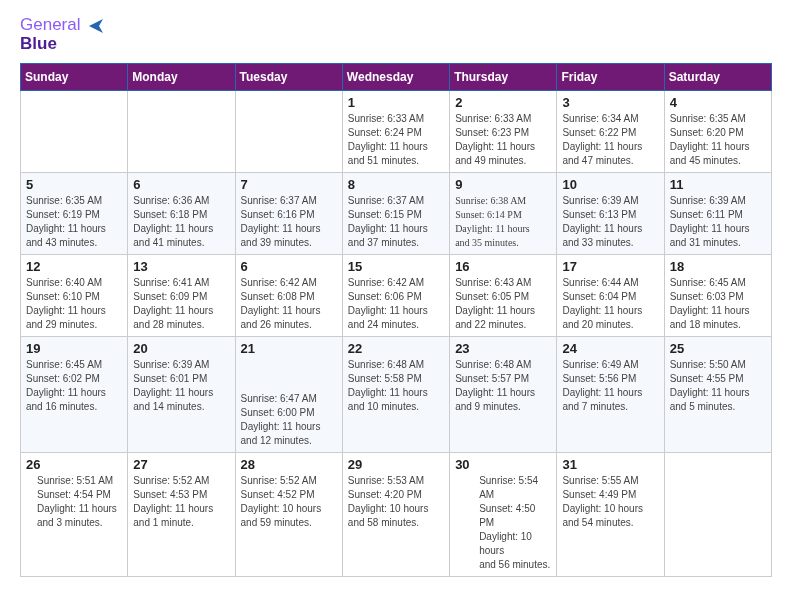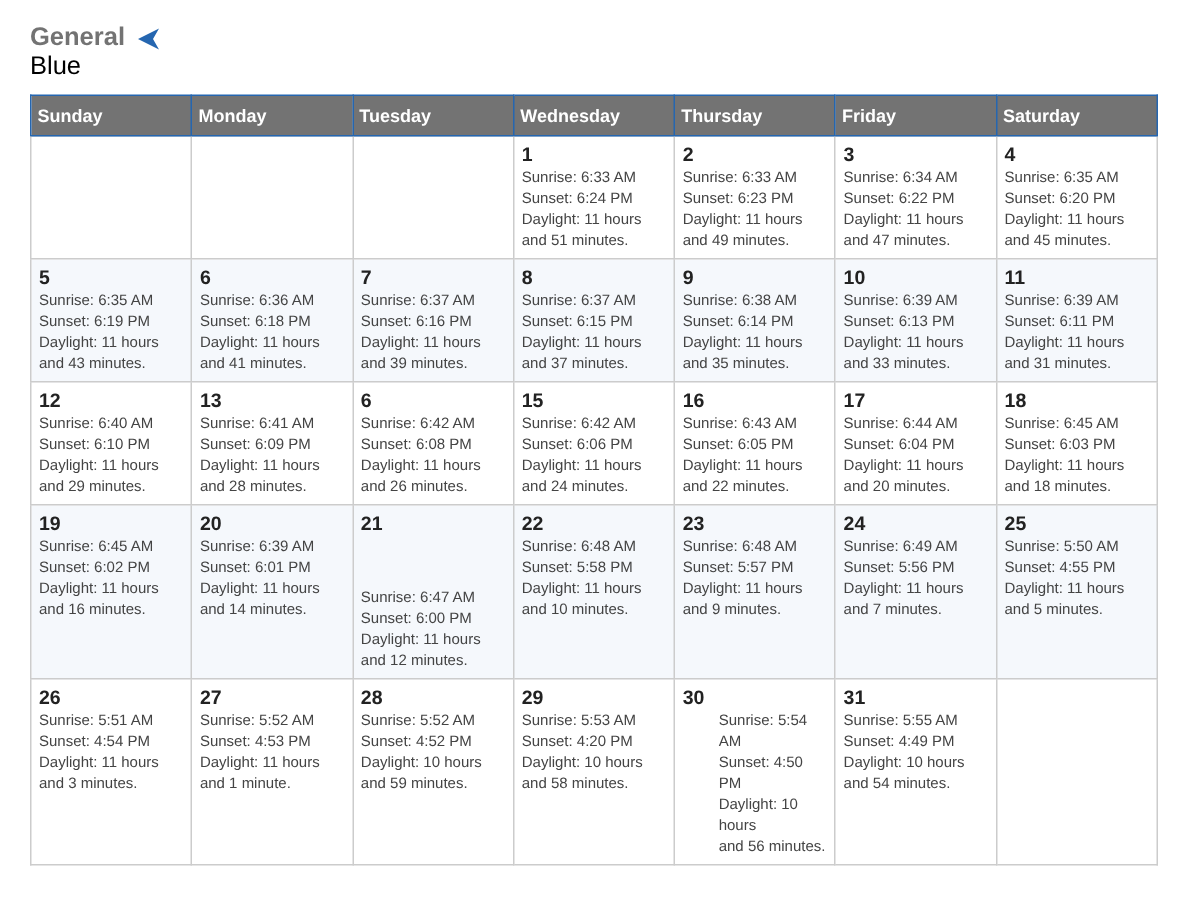--- a/index.html
+++ b/index.html
@@ -33,21 +33,21 @@
     .location-title {
       font-size: 15px;
       color: #555;
     }
     table {
       width: 100%;
       border-collapse: collapse;
       table-layout: fixed;
     }
     thead tr th {
-      background-color: #737373;
+      background-color: #701a75;
       color: #fff;
       font-size: 12px;
       font-weight: bold;
       padding: 6px 4px;
       text-align: left;
       border: 1px solid #2566b0;
     }
     tbody tr td {
       border: 1px solid #ccc;
       vertical-align: top;
@@ -77,26 +77,26 @@
     .empty-cell {
       background-color: #fff !important;
     }
   </style>
 </head>
 <body>
 
 <div class="header">
   <div class="logo">
   <div style="line-height:1.1;">
-    <span style="font-size:17px;font-weight:bold;color:#737373;">General</span>
+    <span style="font-size:17px;font-weight:normal;color:#8b5cf6;">General</span>
     <svg style="display:inline;vertical-align:middle;margin-left:2px;" width="18" height="18" viewBox="0 0 18 18">
       <polygon points="2,9 16,2 12,9 16,16" fill="#2566b0"></polygon>
     </svg>
     <br>
-    <span style="font-size:17px;font-weight:normal;color:#000000;">Blue</span>
+    <span style="font-size:17px;font-weight:bold;color:#4c1d95;">Blue</span>
   </div>
 </div>
   <div class="title-block">
     <div class="month-title"></div>
     <div class="location-title"></div>
   </div>
 </div>
 
 <table>
   <thead>
@@ -168,21 +168,21 @@
         </td>
         <td>
           <span class="day-number">8</span>
           <div class="day-info" style="white-space: pre-line;">Sunrise: 6:37 AM
 Sunset: 6:15 PM
 Daylight: 11 hours
 and 37 minutes.</div>
         </td>
         <td>
           <span class="day-number">9</span>
-          <div class="day-info" style="white-space: pre-line;">Sunrise: 6:38 AM
+          <div class="day-info" style="white-space: pre-line; font-family: Liberation Serif, serif;">Sunrise: 6:38 AM
 Sunset: 6:14 PM
 Daylight: 11 hours
 and 35 minutes.</div>
         </td>
         <td>
           <span class="day-number">10</span>
           <div class="day-info" style="white-space: pre-line;">Sunrise: 6:39 AM
 Sunset: 6:13 PM
 Daylight: 11 hours
 and 33 minutes.</div>
@@ -293,21 +293,21 @@
           <span class="day-number">25</span>
           <div class="day-info" style="white-space: pre-line;">Sunrise: 5:50 AM
 Sunset: 4:55 PM
 Daylight: 11 hours
 and 5 minutes.</div>
         </td>
       </tr>
       <tr>
         <td>
           <span class="day-number">26</span>
-          <div class="day-info" style="white-space: pre-line;">Sunrise: 5:51 AM
+          <div class="day-info" style="white-space: pre-line; margin-left: 11px;">Sunrise: 5:51 AM
 Sunset: 4:54 PM
 Daylight: 11 hours
 and 3 minutes.</div>
         </td>
         <td>
           <span class="day-number">27</span>
           <div class="day-info" style="white-space: pre-line;">Sunrise: 5:52 AM
 Sunset: 4:53 PM
 Daylight: 11 hours
 and 1 minute.</div>

